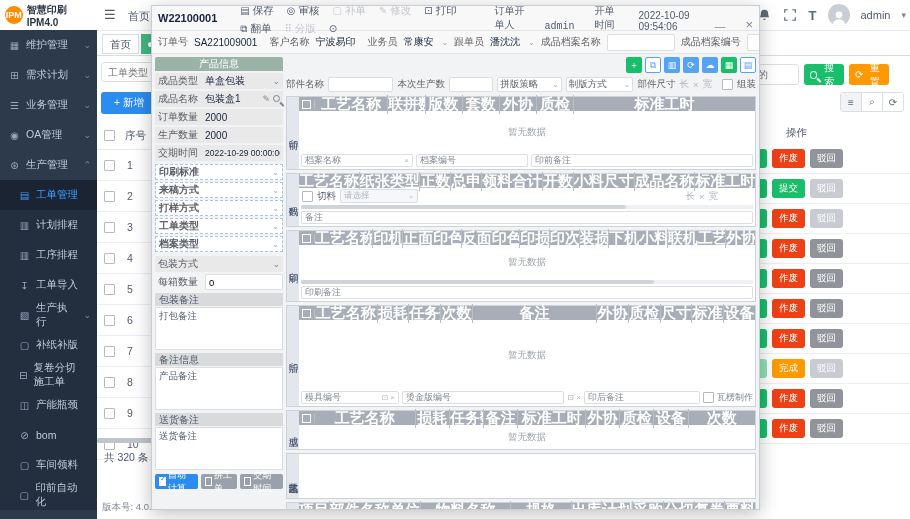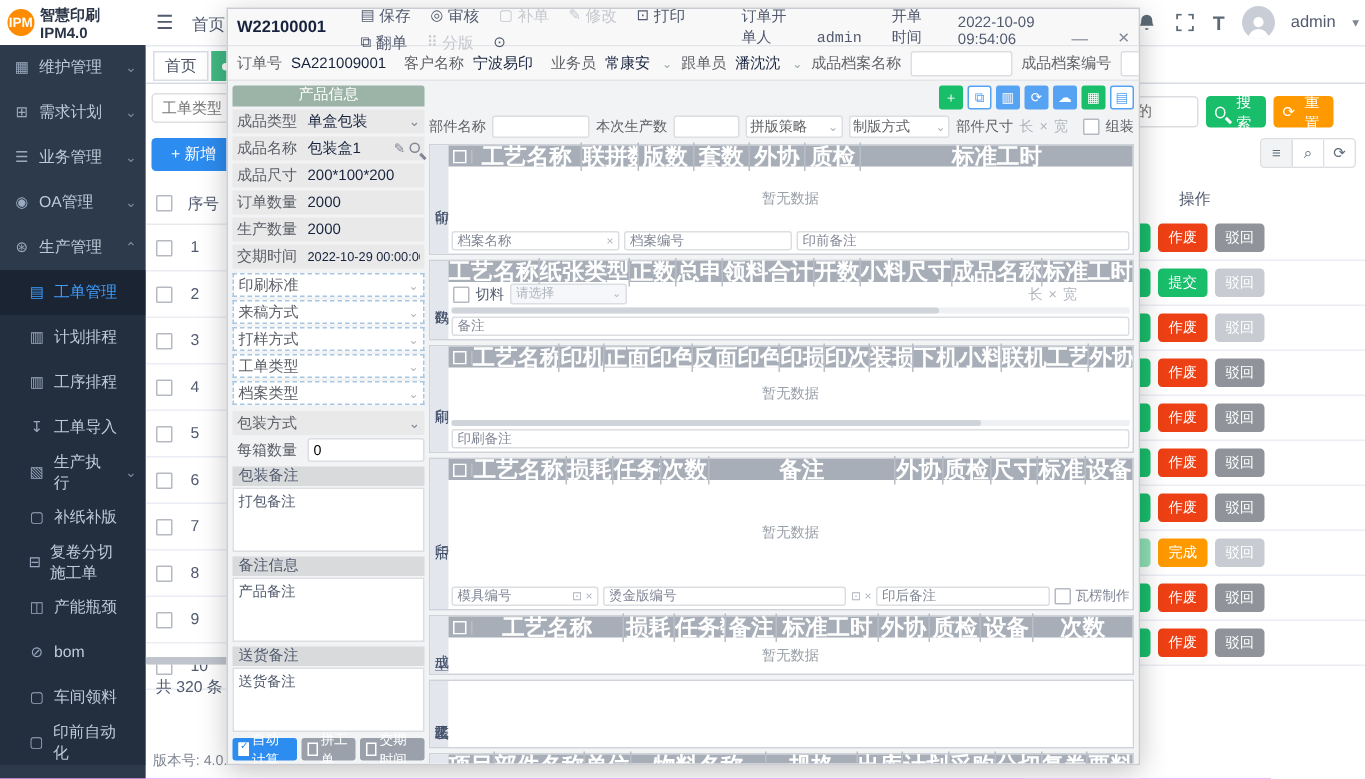--- a/index.html
+++ b/index.html
@@ -1,17 +1,17 @@
 <!DOCTYPE html>
 <html><head>
 <meta charset="utf-8">
 <style>
   html,body{margin:0;padding:0;}
   body{width:910px;height:519px;overflow:hidden;font-family:"Liberation Sans","DejaVu Sans",sans-serif;background:#fff;color:#333;}
-  .stage{position:absolute;left:0;top:0;width:910px;height:519px;overflow:hidden;background:#d946ef;}
+  .stage{position:absolute;left:0;top:0;width:910px;height:519px;overflow:hidden;background:#fde047;}
   
   .topbar{position:absolute;left:0;top:0;width:910px;height:30px;background:#fff;border-bottom:1px solid #e6e9ef;z-index:2;}
   .logo{position:absolute;left:0;top:0;width:97px;height:30px;display:flex;align-items:center;gap:4px;padding-left:5px;box-sizing:border-box;}
   .logo-badge{width:18px;height:18px;border-radius:50%;background:#ff8c00;color:#fff;font-size:9px;display:flex;align-items:center;justify-content:center;font-weight:bold;}
   .logo-text{font-size:10px;font-weight:bold;color:#2b3548;}
   .hamburger{position:absolute;left:104px;top:7px;font-size:13px;color:#515a6e;cursor:pointer;}
   .breadcrumb{position:absolute;left:128px;top:9px;font-size:11px;color:#515a6e;}
   .top-right{position:absolute;right:4px;top:0;height:30px;display:flex;align-items:center;gap:11px;}
   .tico{width:15px;height:15px;display:inline-flex;align-items:center;justify-content:center;color:#5c6b77;}
   .lens{display:inline-block;width:8px;height:8px;border:1.5px solid currentColor;border-radius:50%;position:relative;}
@@ -473,36 +473,32 @@
             <span class="vl">单盒包装</span>
             <span class="mini-ic">⌄</span>
         </div>
         <div class="pp-row">
           <span class="lb">成品名称</span>
             <span class="vl">包装盒1</span>
           <span class="mini-ic">✎</span>
           <span class="mini-ic"><span class="lens" style="width:5px;height:5px;border-width:1px;"></span></span>
         </div>
         <div class="pp-row">
-          <span class="lb">成品尺寸</span>
-            <span class="vl">200*100*200</span>
-        </div>
-        <div class="pp-row">
           <span class="lb">订单数量</span>
             <span class="vl">2000</span>
         </div>
         <div class="pp-row">
           <span class="lb">生产数量</span>
             <span class="vl">2000</span>
         </div>
         <div class="pp-row">
           <span class="lb">交期时间</span>
             <span class="vl sm">2022-10-29 00:00:00</span>
         </div>
-        <div style="margin-top:3px;">
+        <div style="margin-top:3px;font-weight:bold;">
             <div class="pp-sel">
             <span>印刷标准</span>
               <span class="arr">⌄</span>
           </div>
             <div class="pp-sel">
             <span>来稿方式</span>
               <span class="arr">⌄</span>
           </div>
             <div class="pp-sel">
             <span>打样方式</span>

